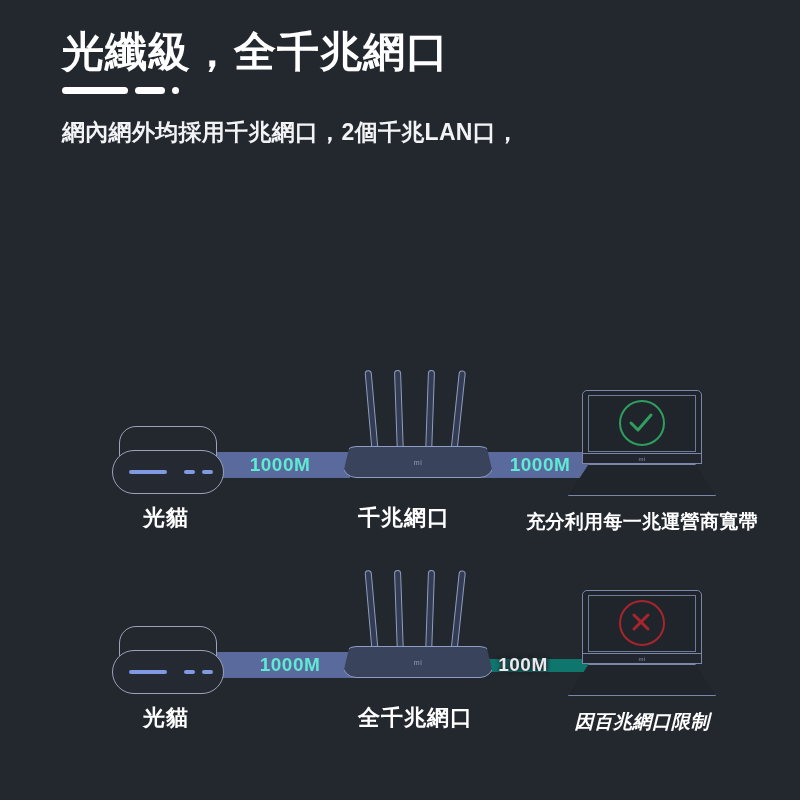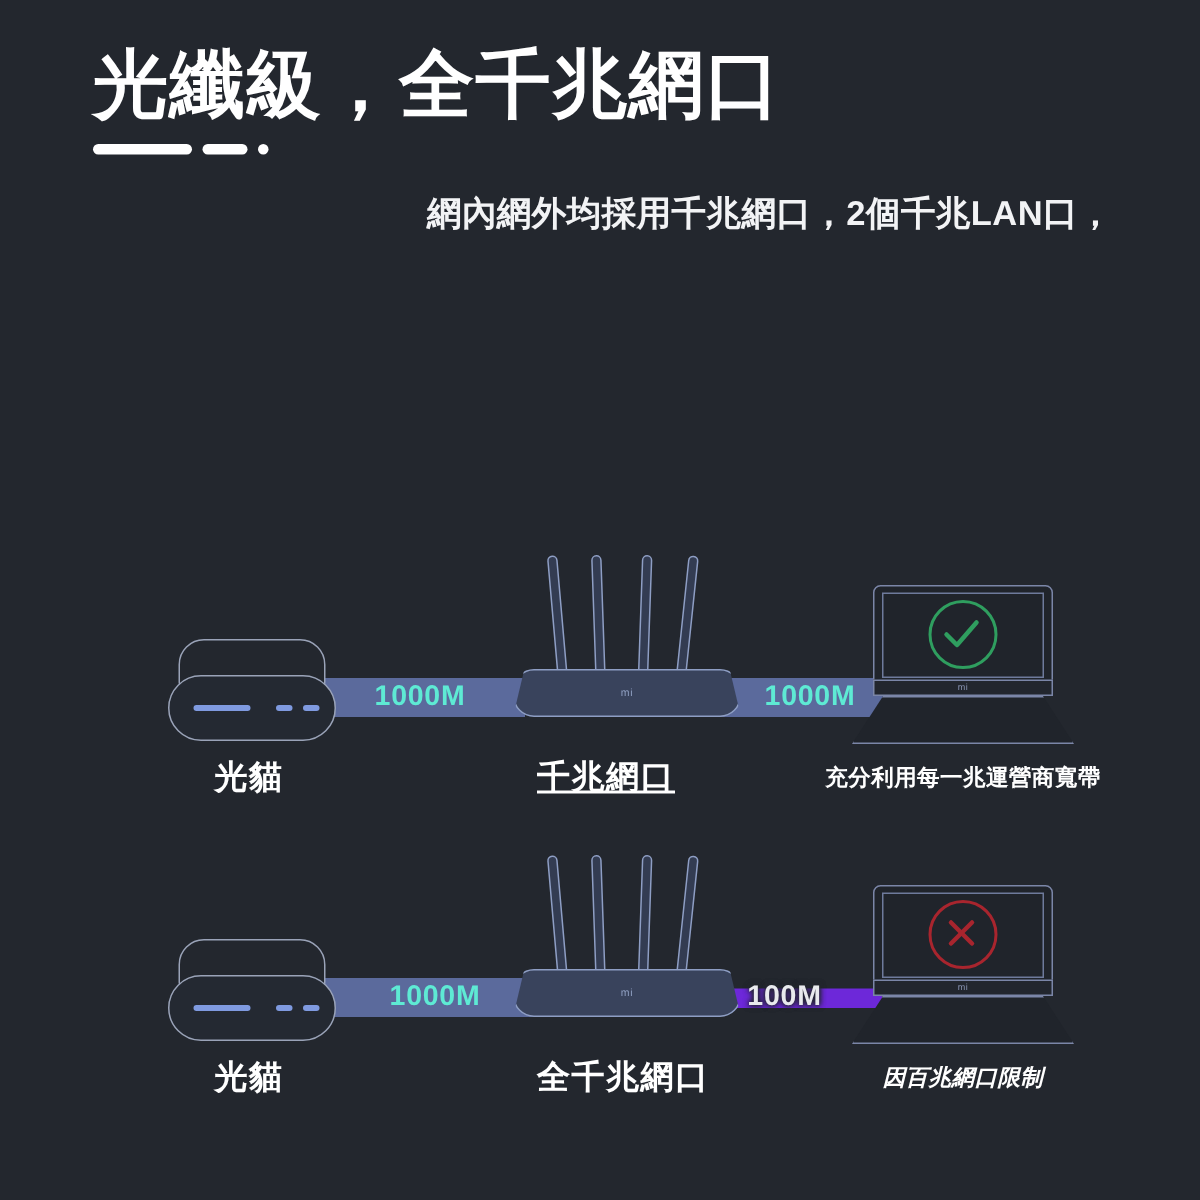--- a/index.html
+++ b/index.html
@@ -20,21 +20,21 @@
 
   
   .header {
     position: absolute;
     left: 62px;
     top: 28px;
     width: 680px;
   }
   .title {
     color: #ffffff;
-    font-size: 50px;
+    font-size: 42px;
     font-weight: bold;
     letter-spacing: 1px;
     line-height: 1.15;
     white-space: nowrap;
   }
   .deco {
     display: flex;
     align-items: center;
     margin-top: 10px;
     height: 8px;
@@ -60,21 +60,21 @@
     margin-left: 7px;
   }
   .subtitle {
     margin-top: 22px;
     color: #f2f3f5;
     font-size: 23px;
     font-weight: bold;
     line-height: 1.42;
     letter-spacing: 0.3px;
   }
-  .subtitle div { white-space: nowrap; text-align: right; }
+  .subtitle div { white-space: nowrap; }
 
   
   .row {
     position: absolute;
     left: 0;
     width: 800px;
     height: 230px;
   }
   #row-top { top: 348px; }
   #row-bottom { top: 548px; }
@@ -89,21 +89,21 @@
     font-weight: bold;
     box-sizing: border-box;
   }
   .band-fast {
     background: #5b6a9c;
     height: 26px;
     font-size: 19px;
     letter-spacing: 0.5px;
   }
   .band-slow {
-    background: #6d28d9;
+    background: #0f766e;
     height: 13px;
     font-size: 19px;
     letter-spacing: 0.5px;
     color: #e9eaee;
   }
   .band-slow .band-text {
     position: relative;
     top: -1px;
     text-shadow: 0 0 4px #23272e, 0 0 4px #23272e, 0 0 3px #23272e;
   }
@@ -270,21 +270,21 @@
     position: absolute;
     color: #ffffff;
     font-size: 22px;
     font-weight: bold;
     white-space: nowrap;
     letter-spacing: 1px;
   }
   .caption {
     position: absolute;
     color: #ffffff;
-    font-size: 15px;
+    font-size: 19px;
     font-weight: bold;
     line-height: 1.45;
     text-align: center;
     white-space: nowrap;
     letter-spacing: 0.3px;
   }
 </style>
 </head>
 <body>
 
@@ -325,21 +325,21 @@
     <div class="dev-label" style="left:143px; top:155px;">光貓</div>
 
     <div class="router" style="left:342px; top:18px;">
       <div class="ant a1"></div>
       <div class="ant a2"></div>
       <div class="ant a3"></div>
       <div class="ant a4"></div>
       <div class="base"></div>
       <div class="logo">mi</div>
     </div>
-    <div class="dev-label" style="left:358px; top:155px;text-decoration:underline;">千兆網口</div>
+    <div class="dev-label" style="left:358px; top:155px;">千兆網口</div>
 
     <div class="laptop" style="left:568px; top:42px;">
       <div class="screen">
         <div class="status-icon" style="border-color:#2f9e5f;">
           <svg width="40" height="40" viewBox="0 0 40 40" aria-hidden="true">
             <polyline points="10,21 17,28 30,13" fill="none" stroke="#2f9e5f" stroke-width="3" stroke-linecap="round" stroke-linejoin="round"></polyline>
           </svg>
         </div>
       </div>
       <div class="inner"></div>

